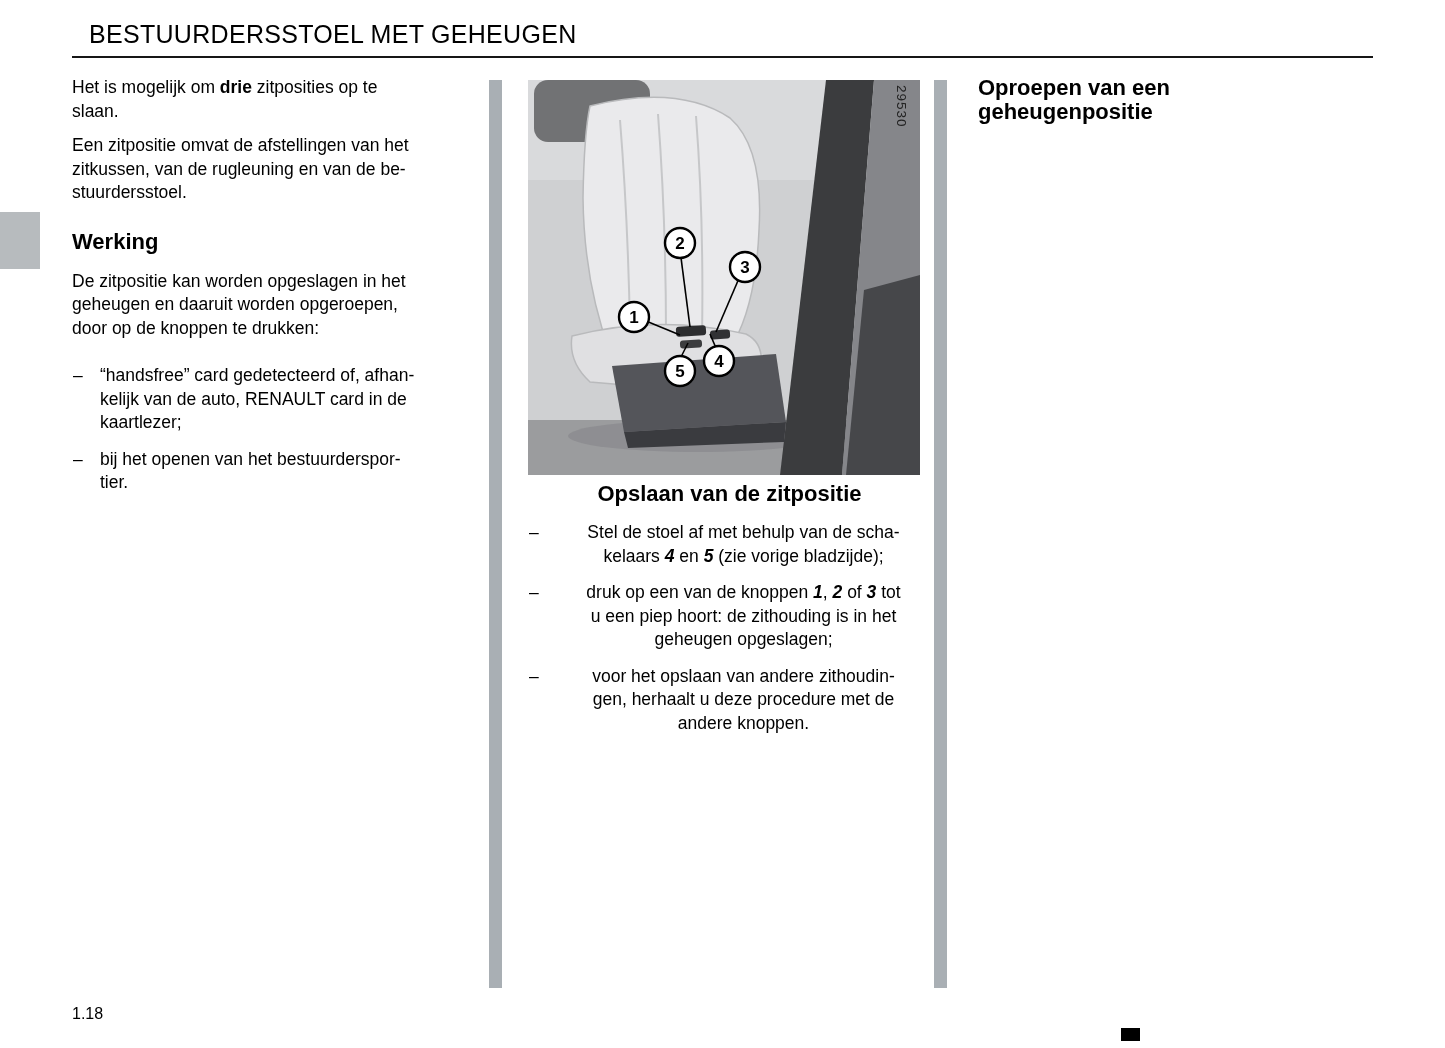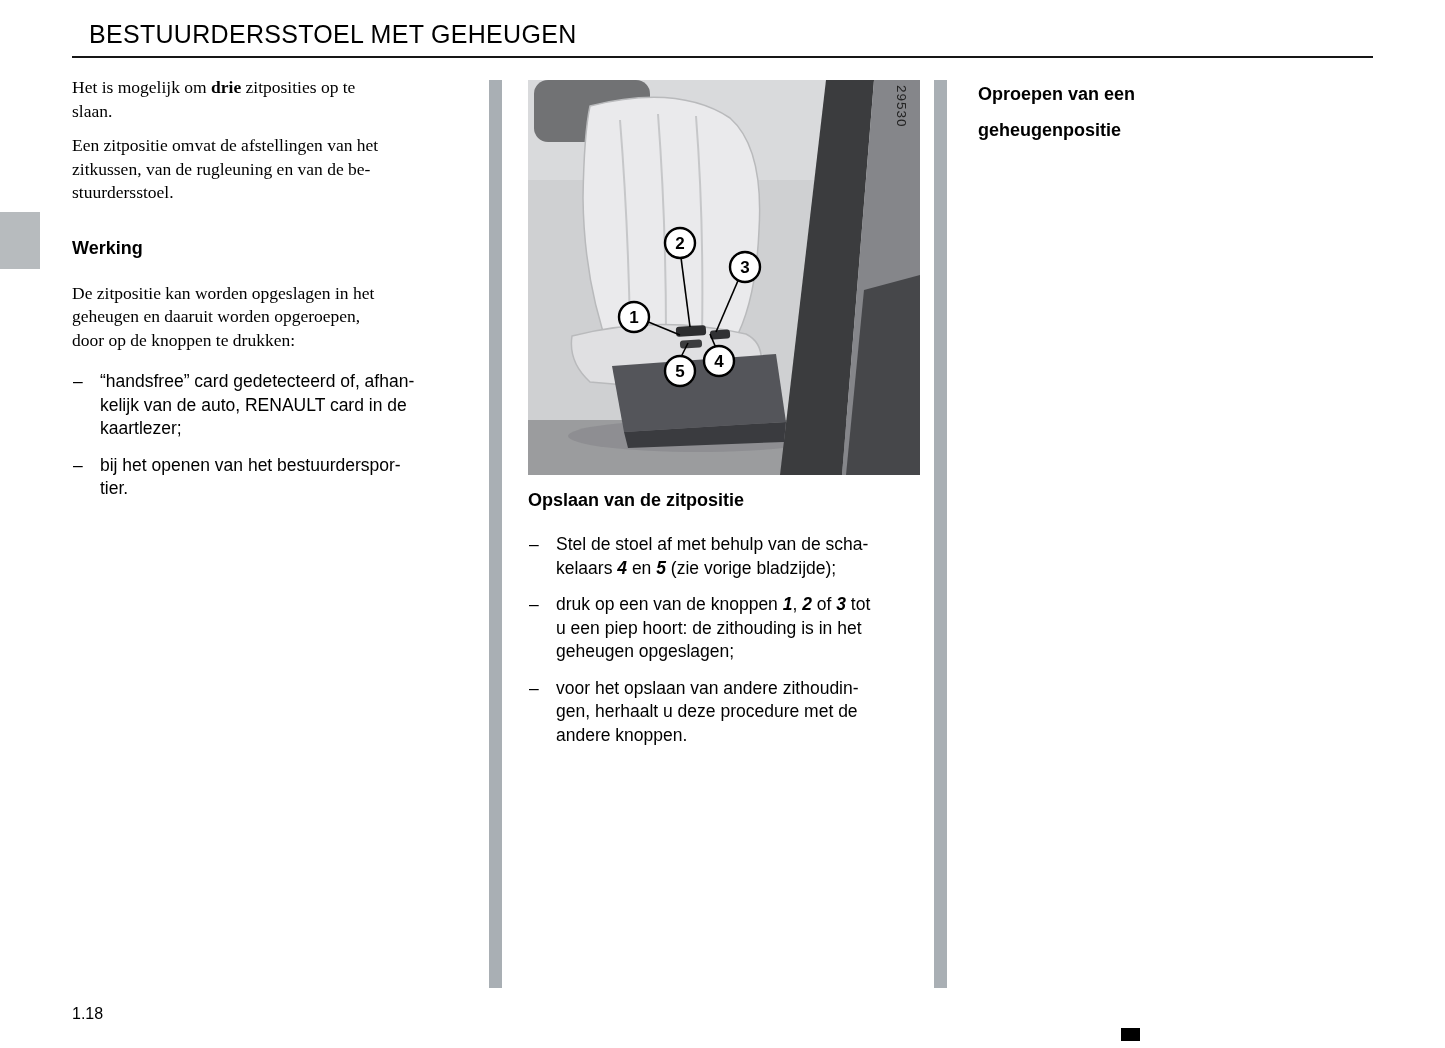--- a/index.html
+++ b/index.html
@@ -10,30 +10,30 @@
   }
   .title { position:absolute; left:72px; top:20px; font-size:25px; font-weight:normal; letter-spacing:.3px;margin-left:17px; }
   .rule  { position:absolute; left:72px; top:56px; width:1301px; height:2px; background:#161616; }
   .edge-tab { position:absolute; left:0; top:212px; width:40px; height:57px; background:#b7bbbe; }
   .sep { position:absolute; top:80px; width:13px; height:908px; background:#a9afb4; }
   .sep1 { left:489px; }
   .sep2 { left:934px; }
 
   .col { position:absolute; font-size:17.5px; line-height:23.5px; }
   .col-left  { left:72px;  top:76px;  width:403px; }
-  .col-mid   { left:528px; top:482px; width:403px; }
+  .col-mid   { left:528px; top:482px; width:403px;text-align:center; }
   .col-right { left:978px; top:76px;  width:400px; }
 
   .t  { white-space:pre-line; }
-  p   { margin:0 0 11px 0;font-family:Liberation Serif, serif; }
-  .mb-lg { margin-bottom:18px; }
+  p   { margin:0 0 11px 0; }
+  .mb-lg { margin-bottom:24px; }
   .b  { font-weight:bold; }
   .bi { font-weight:bold; font-style:italic; }
 
-  .h2 { font-size:18px; font-weight:bold; line-height:36px; }
+  .h2 { font-size:22px; font-weight:bold; line-height:24px; }
   .col-left  .h2 { margin:25px 0 16px 0; }
   .col-mid   .h2 { margin:0 0 15px 0; }
   .col-right .h2 { margin:0 0 15px 0; }
   .col-right p { margin-bottom:13px; }
   .col-mid .bullet { margin-bottom:13px; }
 
   .bullet { position:relative; padding-left:28px; margin-bottom:13px; }
   .bullet .dash { position:absolute; left:1px; top:0; }
 
   .figure { position:absolute; left:528px; top:80px; width:392px; height:395px; }

